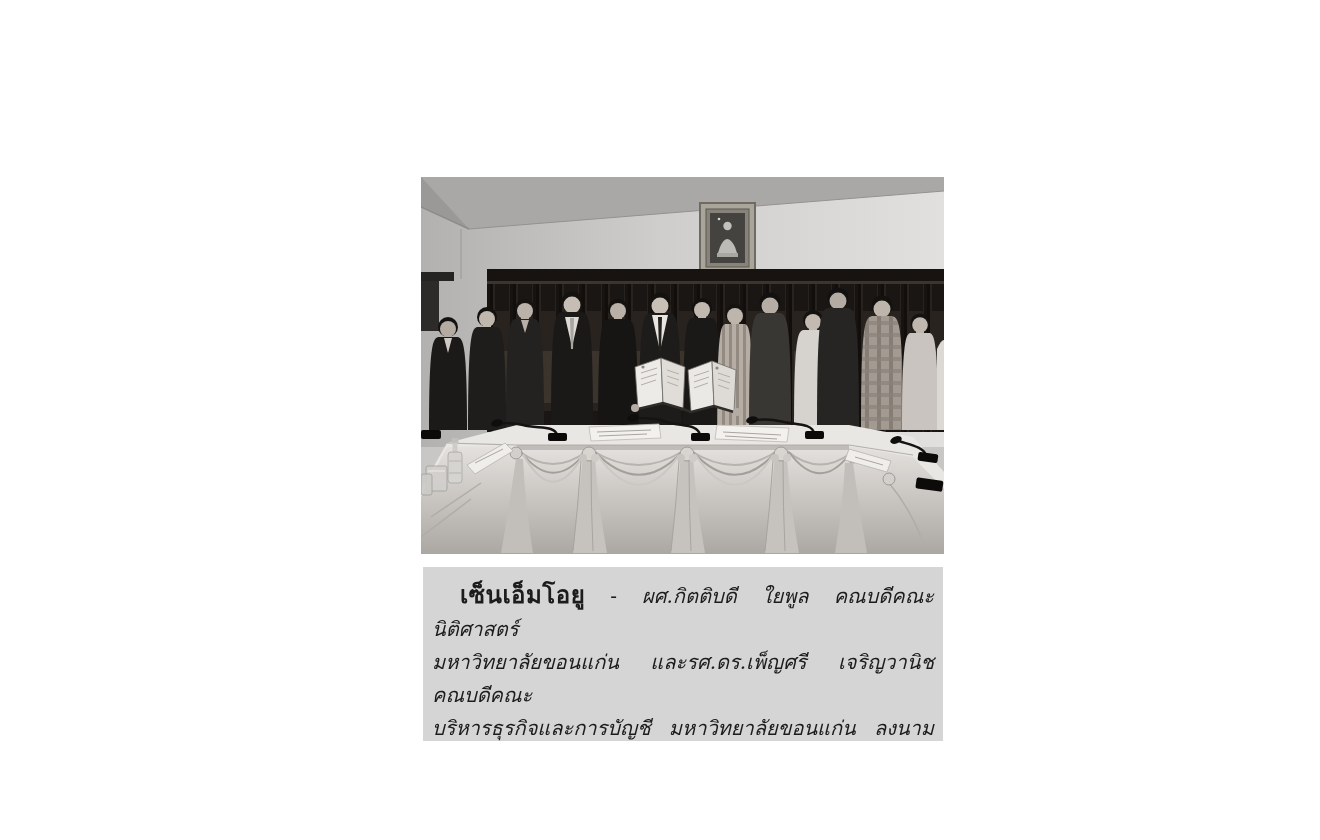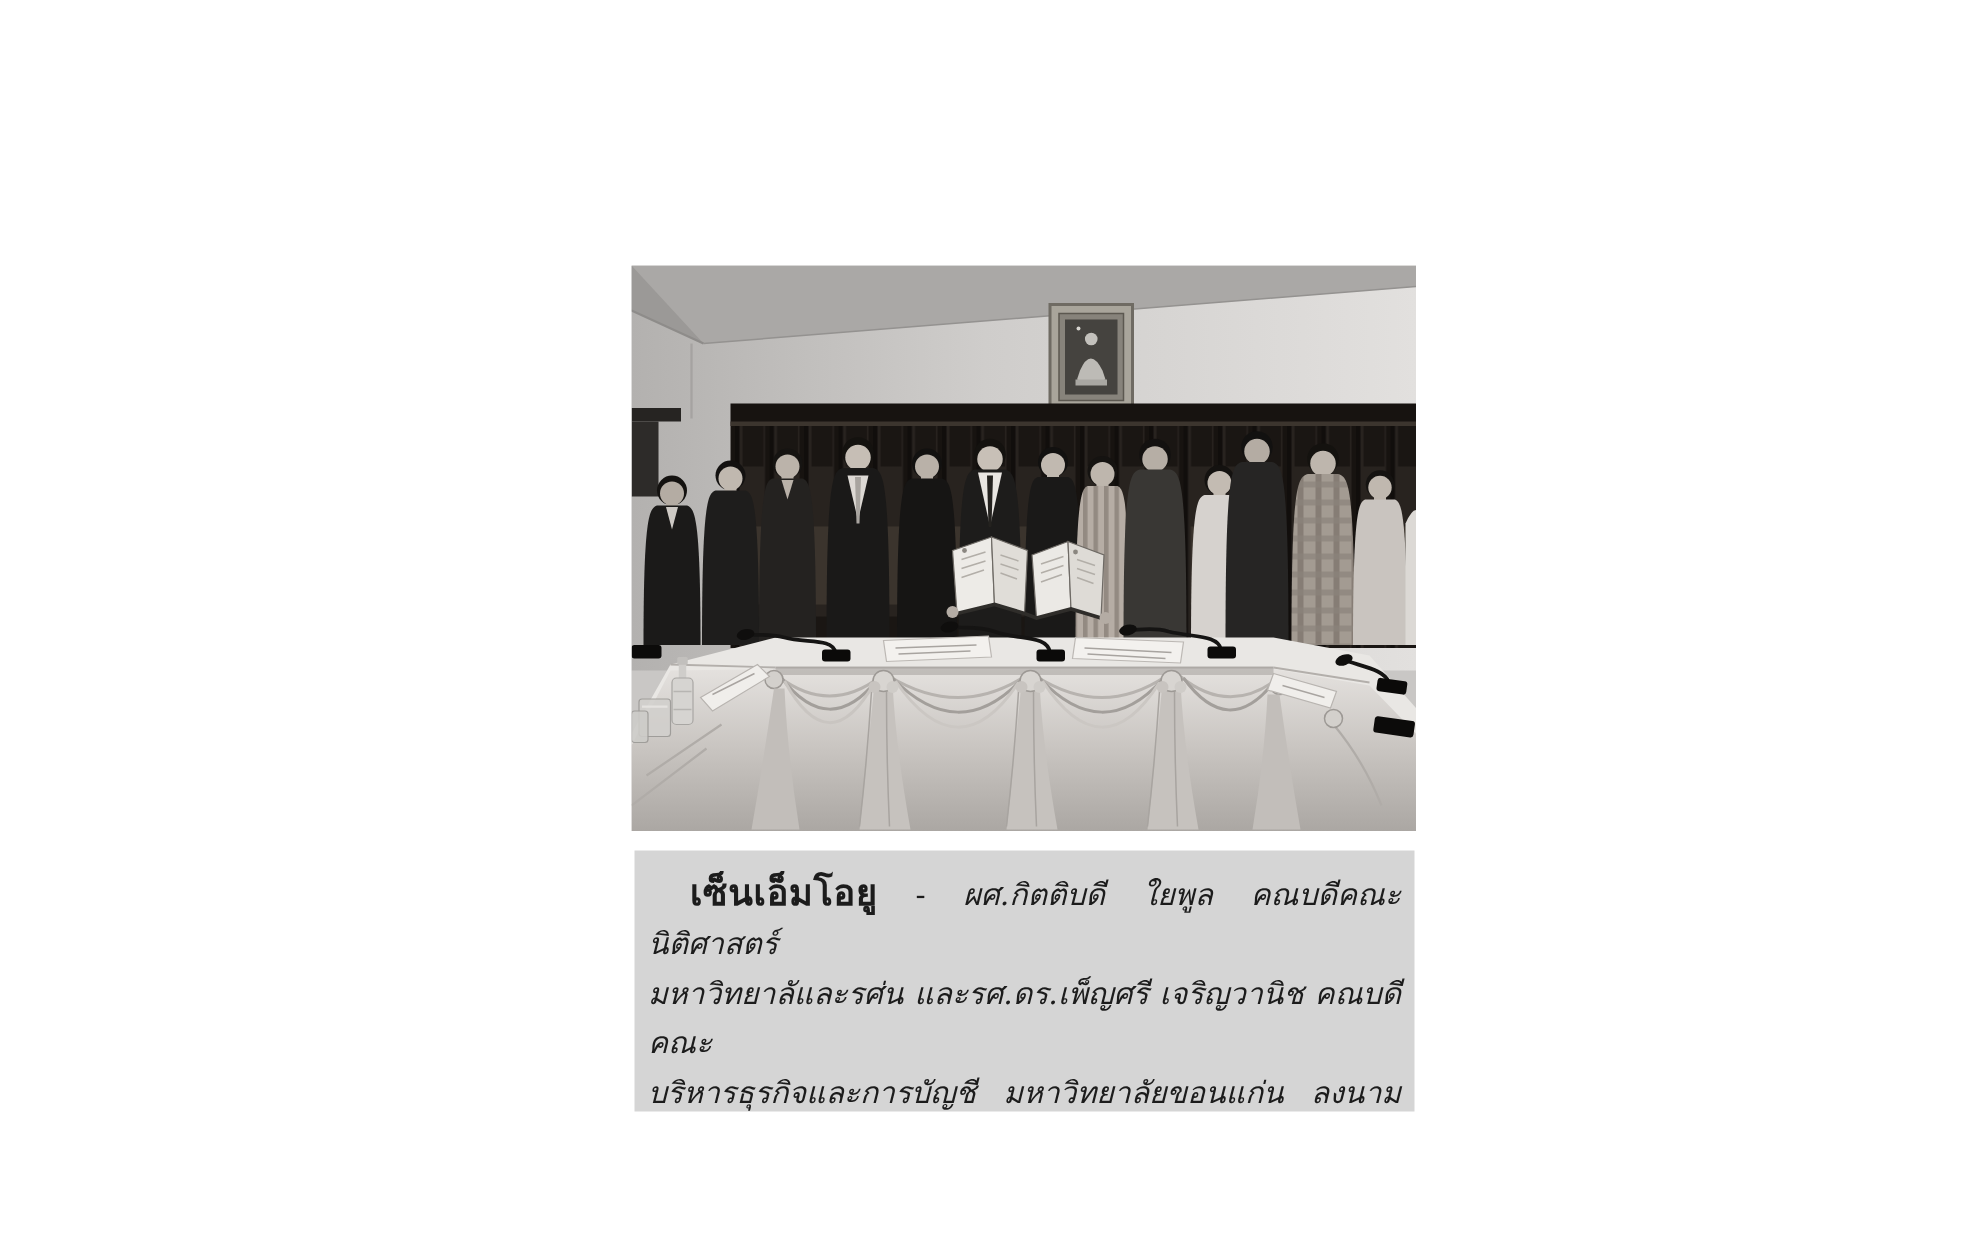--- a/index.html
+++ b/index.html
@@ -330,18 +330,18 @@
           <rect x="5" y="289" width="21" height="25" rx="2" fill="#d2d0cd" stroke="#9b9996" stroke-width="0.8" opacity="0.9"></rect>
           <rect x="0" y="297" width="11" height="21" rx="2" fill="#cdcbc8" stroke="#9b9996" stroke-width="0.8" opacity="0.9"></rect>
           <line x1="7" y1="294" x2="24" y2="294" stroke="#e4e2df" stroke-width="1.5"></line>
         </g>
       </g>
     </svg>
   </div>
 
   <div class="caption-box">
     <div class="cap-line first"><span class="cap-lead">เซ็นเอ็มโอยู</span><span class="cap-dash"> - </span><span>ผศ.กิตติบดี ใยพูล คณบดีคณะนิติศาสตร์</span></div>
-    <div class="cap-line">มหาวิทยาลัและรศ่น และรศ.ดร.เพ็ญศรี เจริญวานิช คณบดีคณะ</div>
+    <div class="cap-line">มหาวิทยาลัยขอนแก่น และรศ.ดร.เพ็ญศรี เจริญวานิช คณบดีคณะ</div>
     <div class="cap-line">บริหารธุรกิจและการบัญชี มหาวิทยาลัยขอนแก่น ลงนามบันทึกความ</div>
 
   </div>
 
 </div>
 
 </body></html>

